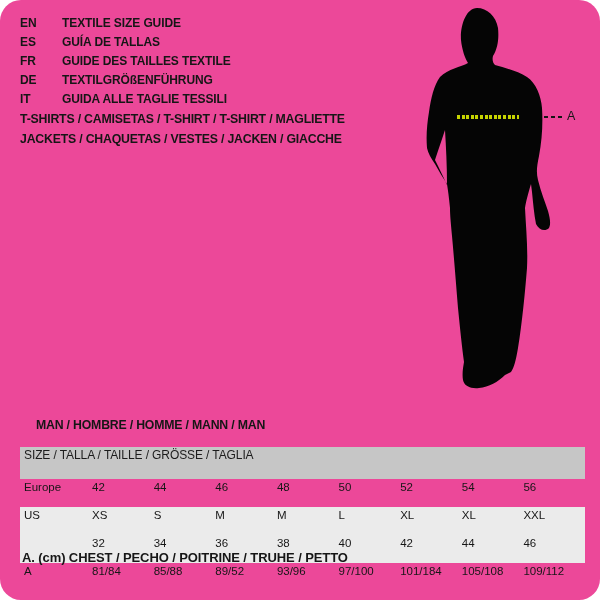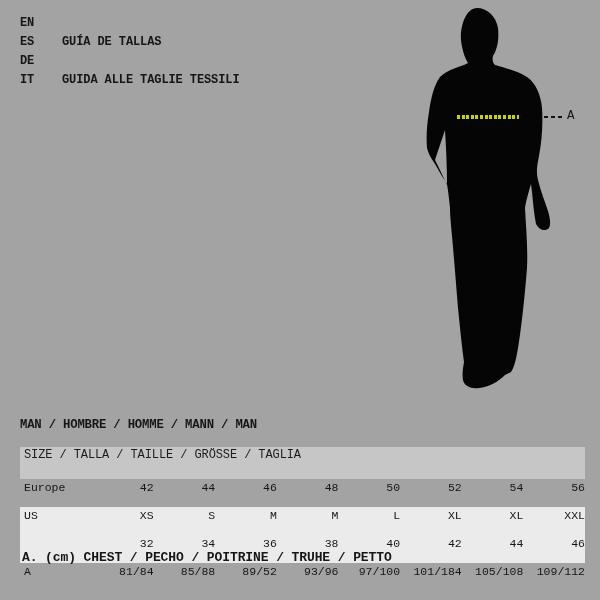--- a/index.html
+++ b/index.html
@@ -1,71 +1,81 @@
 <!DOCTYPE html>
 <html style="--measure: #c6d400; --thead: #c6c6c6; --tstripe: #ebebeb; --sil: #050505; --text: #161616;"><head>
 <meta charset="utf-8">
 <style>
   html,body{margin:0;padding:0;background:#fff;}
   .canvas{
-    position:relative;width:600px;height:600px;background:#a3a3a3;overflow:hidden;
-    font-family:Liberation Mono, monospace;color:var(--text,#161616);
+    position:relative;width:600px;height:600px;background:#ec4899;overflow:hidden;
+    font-family:Liberation Sans, sans-serif;color:var(--text,#161616);border-radius:21px;
   }
   
   .langs{position:absolute;left:20px;top:14px;}
   .lang-row{display:flex;height:19px;line-height:19px;font-size:12px;font-weight:bold;letter-spacing:-0.1px;}
   .lang-code{width:42px;}
   
   .cats{position:absolute;left:20px;top:110px;font-size:12.3px;font-weight:bold;line-height:19.5px;letter-spacing:-0.2px;}
   
   .figure-wrap{position:absolute;left:415px;top:8px;width:150px;height:385px;}
   .figure-wrap svg{display:block;width:100%;height:100%;}
   .chest-line{
     position:absolute;left:457px;top:115px;width:62px;height:4px;
     background:repeating-linear-gradient(90deg,var(--measure,#c6d400) 0 3px,rgba(0,0,0,0) 3px 4.6px);
   }
   .pointer-line{
     position:absolute;left:544px;top:116px;width:20px;height:2px;
     background:repeating-linear-gradient(90deg,#141414 0 4px,rgba(0,0,0,0) 4px 7px);
   }
   .a-label{position:absolute;left:567px;top:109px;font-size:12.5px;font-weight:500;}
   
-  .man-title{position:absolute;left:20px;top:418px;font-size:12.3px;font-weight:bold;letter-spacing:-0.2px;}
+  .man-title{position:absolute;left:36px;top:418px;font-size:12.3px;font-weight:bold;letter-spacing:-0.2px;}
   
   .size-table{position:absolute;left:20px;top:447px;width:565px;font-size:11.5px;}
   .t-header{height:32px;line-height:16px;background:var(--thead,#c6c6c6);padding-left:4px;font-size:12px;color:#1c1c1c;letter-spacing:-0.1px;}
   .t-row{display:flex;height:28px;line-height:17px;}
   .t-row.shaded{background:var(--tstripe,#ebebeb);}
   .t-label{width:68px;padding-left:4px;}
-  .t-cell{flex:1;text-align:right;}
+  .t-cell{flex:1;text-align:left;}
   
   .footnote{position:absolute;left:22px;top:550px;font-size:13px;font-weight:bold;letter-spacing:-0.1px;}
 </style>
 </head>
 <body>
 
 <div class="canvas">
 
   <div class="langs">
     <div class="lang-row">
       <span class="lang-code">EN</span>
+      <span class="lang-title">TEXTILE SIZE GUIDE</span>
     </div>
     <div class="lang-row">
       <span class="lang-code">ES</span>
       <span class="lang-title">GUÍA DE TALLAS</span>
     </div>
     <div class="lang-row">
+      <span class="lang-code">FR</span>
+      <span class="lang-title">GUIDE DES TAILLES TEXTILE</span>
+    </div>
+    <div class="lang-row">
       <span class="lang-code">DE</span>
+      <span class="lang-title">TEXTILGRÖßENFÜHRUNG</span>
     </div>
     <div class="lang-row">
       <span class="lang-code">IT</span>
       <span class="lang-title">GUIDA ALLE TAGLIE TESSILI</span>
     </div>
   </div>
 
+  <div class="cats">
+    <div>T-SHIRTS / CAMISETAS / T-SHIRT / T-SHIRT / MAGLIETTE</div>
+    <div>JACKETS / CHAQUETAS / VESTES / JACKEN / GIACCHE</div>
+  </div>
 
   <div class="figure-wrap">
     <svg viewBox="0 0 150 385" xmlns="http://www.w3.org/2000/svg">
       <path fill="var(--sil,#050505)" fill-rule="evenodd" d="
         M62 0
         C72 0 81 8 83 20
         C84 30 83 40 78 48
         C77 52 78 55 80 57
         C90 60 103 63 112 69
         C121 75 126 88 127 100

